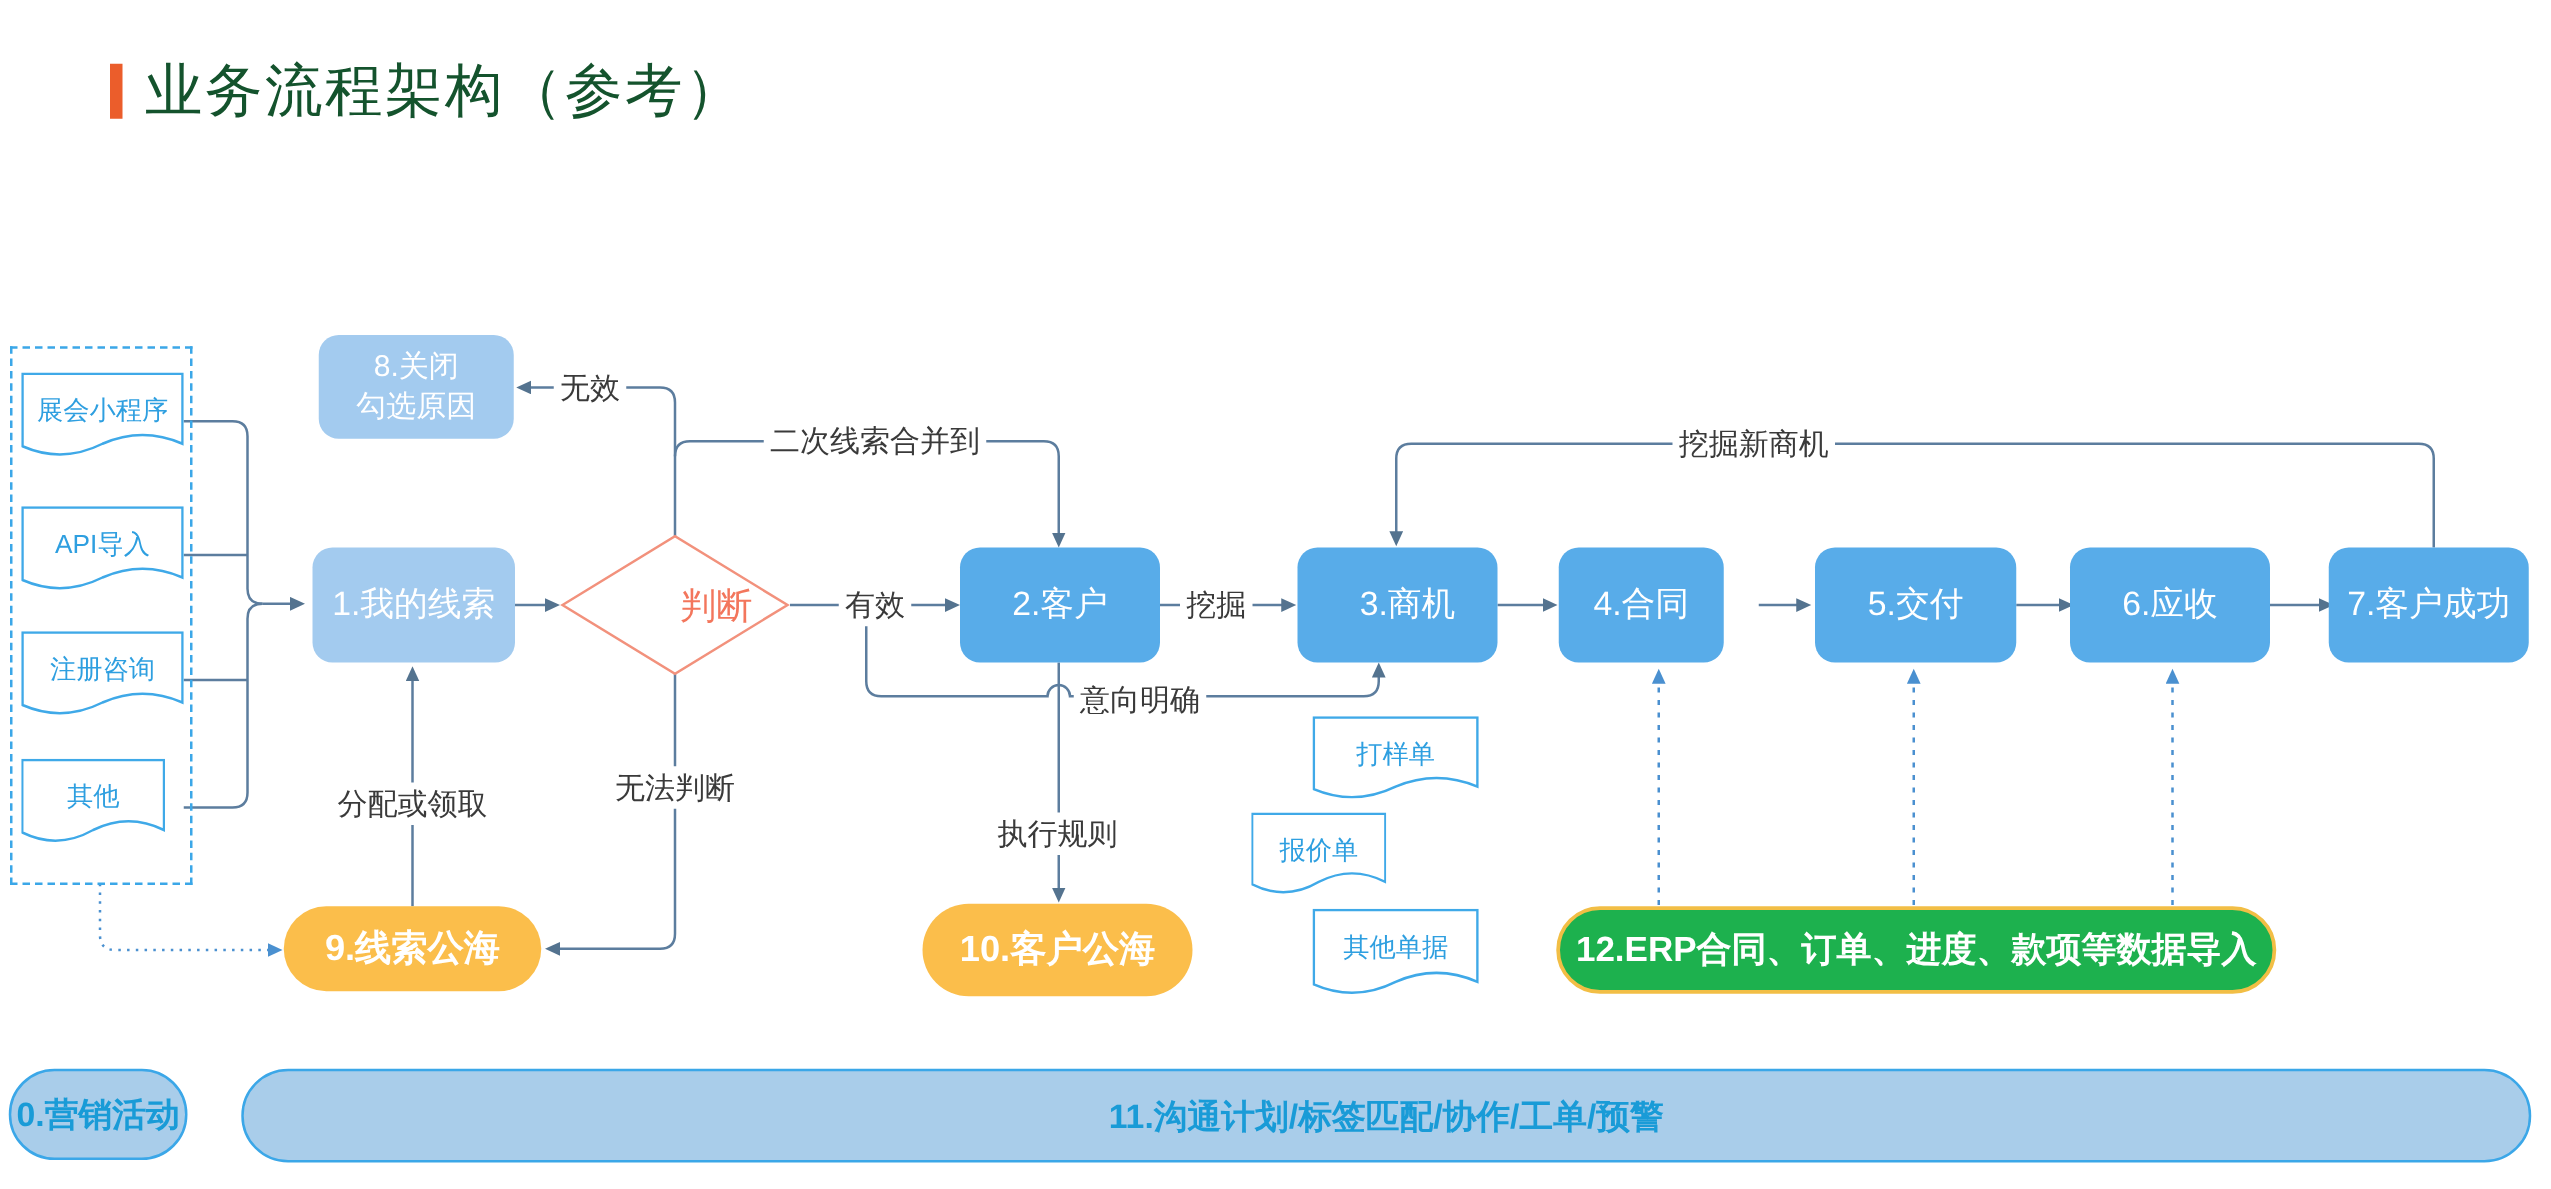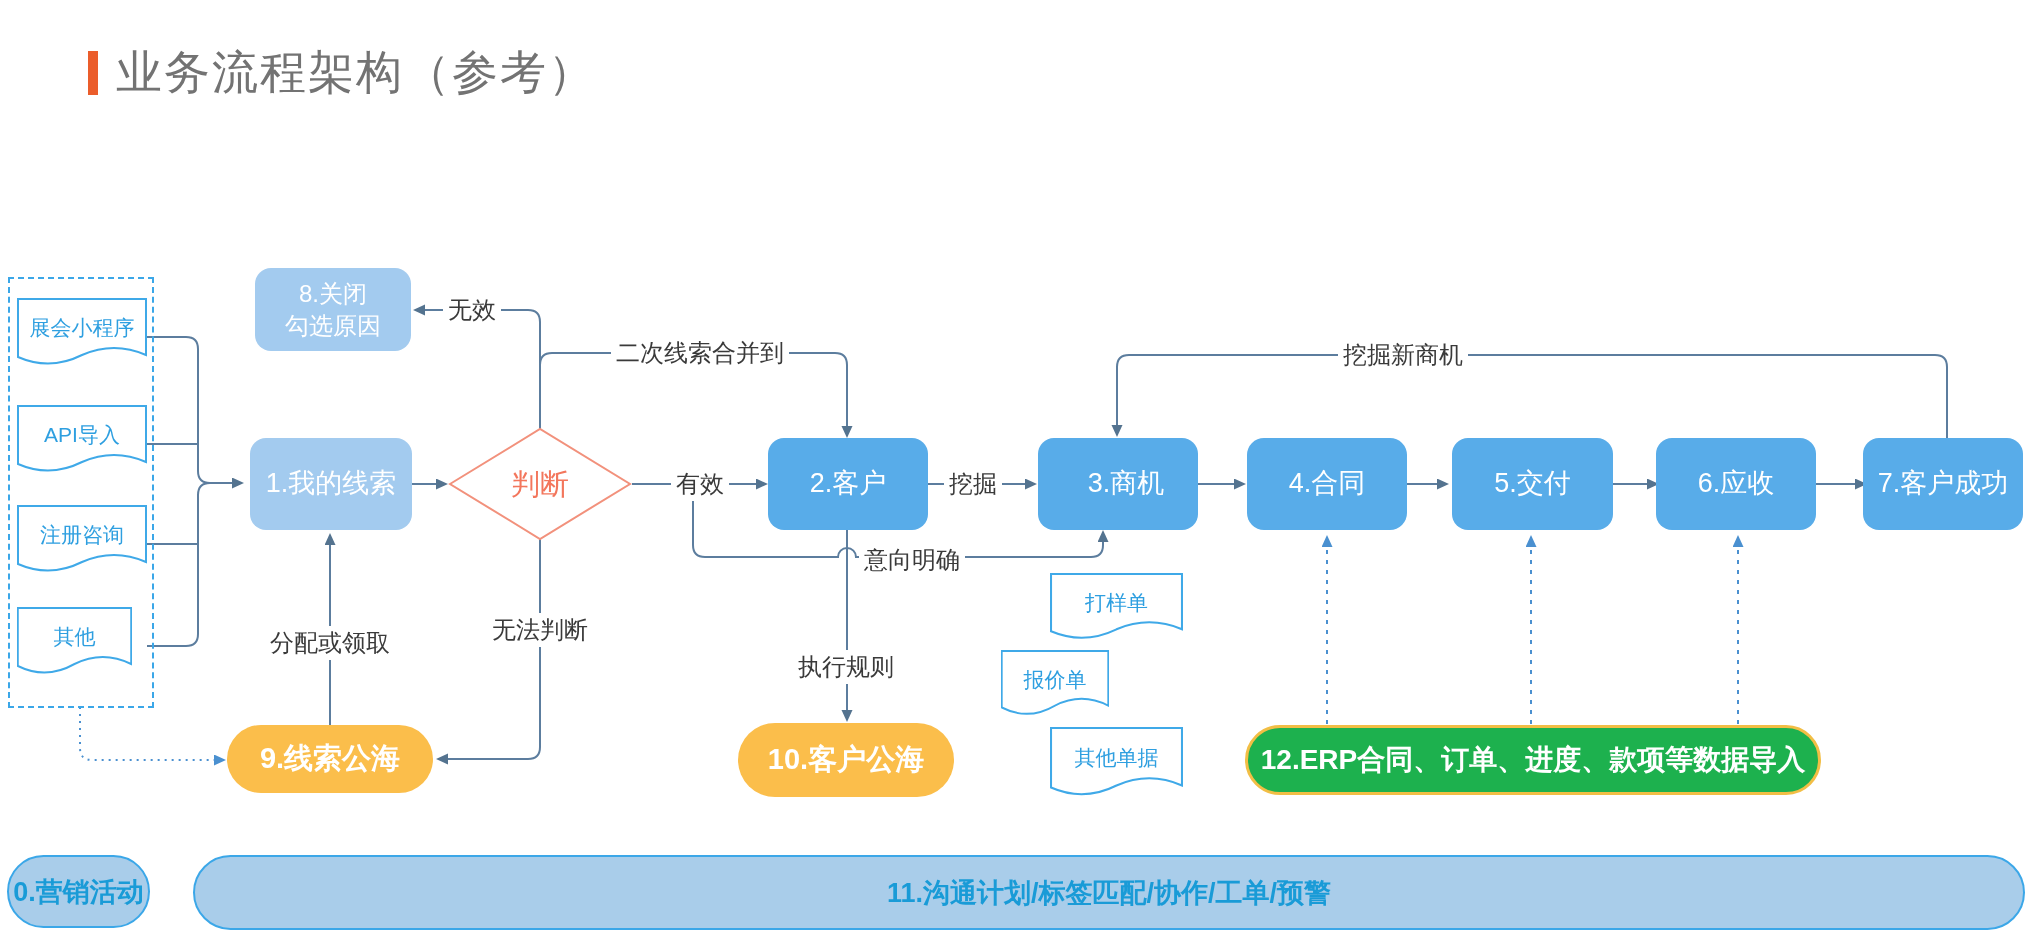--- a/index.html
+++ b/index.html
@@ -9,21 +9,21 @@
     --bar_fill:#A9CDEA; --bar_border:#3BA7E8; --bar_text:#199BD7;
     --doc_border:#3FA9E8; --doc_text:#2E9FE0;
     --connector:#5C7D9E; --connector_blue:#4A90D0; --label_text:#3A3A3A;
   }
   *{margin:0;padding:0;box-sizing:border-box;}
   html,body{background:#fff;}
   body{font-family:"Liberation Sans","DejaVu Sans",sans-serif;}
   .stage{position:relative;width:2041px;height:951px;background:#fff;overflow:hidden;}
   .title-row{position:absolute;left:88px;top:42px;display:flex;align-items:center;}
   .accent-bar{display:inline-block;width:10px;height:44px;background:var(--accent,#EB5D2B);margin-right:18px;}
-  h1.ttl{font-size:46px;font-weight:500;color:#737373;letter-spacing:2px;}
+  h1.ttl{font-size:46px;font-weight:500;color:#14532d;letter-spacing:2px;}
   svg.wires{position:absolute;left:0;top:0;}
   .wire{fill:none;stroke:var(--connector,#5C7D9E);stroke-width:2;}
   .wire-blue-dot{fill:none;stroke:var(--connector_blue,#4A90D0);stroke-width:2;stroke-dasharray:2 5;}
   .wire-blue-dash{fill:none;stroke:var(--connector_blue,#4A90D0);stroke-width:2;stroke-dasharray:4 6;}
   .diamond{fill:#fff;stroke:var(--decision_border,#F2917C);stroke-width:2;}
   .node{position:absolute;display:flex;align-items:center;justify-content:center;text-align:center;
         color:#fff;font-size:27px;border-radius:16px;background:var(--node_blue,#58ACE9);line-height:1.3;}
   .node.light{background:var(--node_light_blue,#A3CBEF);}
   .pill{position:absolute;display:flex;align-items:center;justify-content:center;text-align:center;
         color:#fff;font-weight:bold;font-size:29px;border-radius:999px;background:var(--yellow,#FBBE4B);}
@@ -32,21 +32,21 @@
         background:var(--bar_fill,#A9CDEA);border:2px solid var(--bar_border,#3BA7E8);
         color:var(--bar_text,#199BD7);font-weight:bold;font-size:27px;}
   .src-box{position:absolute;border:2px dashed var(--bar_border,#3BA7E8);background:transparent;}
   .doc{position:absolute;}
   .doc svg{position:absolute;left:0;top:0;width:100%;height:100%;}
   .doc svg path{fill:#fff;stroke:var(--doc_border,#3FA9E8);stroke-width:2;}
   .doc span{position:absolute;left:0;top:0;width:100%;height:78%;display:flex;align-items:center;justify-content:center;
         color:var(--doc_text,#2E9FE0);font-size:21px;}
   .elabel{position:absolute;transform:translate(-50%,-50%);background:#fff;padding:1px 5px;white-space:nowrap;
         color:var(--label_text,#3A3A3A);font-size:24px;}
-  .dlabel{position:absolute;transform:translate(-50%,-50%);color:var(--decision_text,#F3765C);font-size:29px;white-space:nowrap;background:transparent;}
+  .dlabel{position:absolute;transform:translate(-50%,-50%);color:var(--decision_text,#F3765C);font-size:29px;white-space:nowrap;background:transparent;margin-left:33px;}
 </style>
 </head>
 <body>
 
 <div class="stage">
 
   <div class="title-row">
     <span class="accent-bar"></span>
     <h1 class="ttl">业务流程架构（参考）</h1>
   </div>
@@ -152,21 +152,21 @@
   </div>
   <div class="node light" style="left:255px;top:268px;width:156px;height:83px;font-size:24px;">
     <span><span>8.关闭</span><br><span>勾选原因</span></span>
   </div>
   <div class="node" style="left:768px;top:438px;width:160px;height:92px;">
     <span>2.客户</span>
   </div>
   <div class="node" style="left:1038px;top:438px;width:160px;height:92px;padding-left:16px;">
     <span>3.商机</span>
   </div>
-  <div class="node" style="left:1247px;top:438px;width:160px;height:92px;border-radius:17px;">
+  <div class="node" style="left:1247px;top:438px;width:132px;height:92px;">
     <span>4.合同</span>
   </div>
   <div class="node" style="left:1452px;top:438px;width:161px;height:92px;">
     <span>5.交付</span>
   </div>
   <div class="node" style="left:1656px;top:438px;width:160px;height:92px;">
     <span>6.应收</span>
   </div>
   <div class="node" style="left:1863px;top:438px;width:160px;height:92px;">
     <span>7.客户成功</span>

